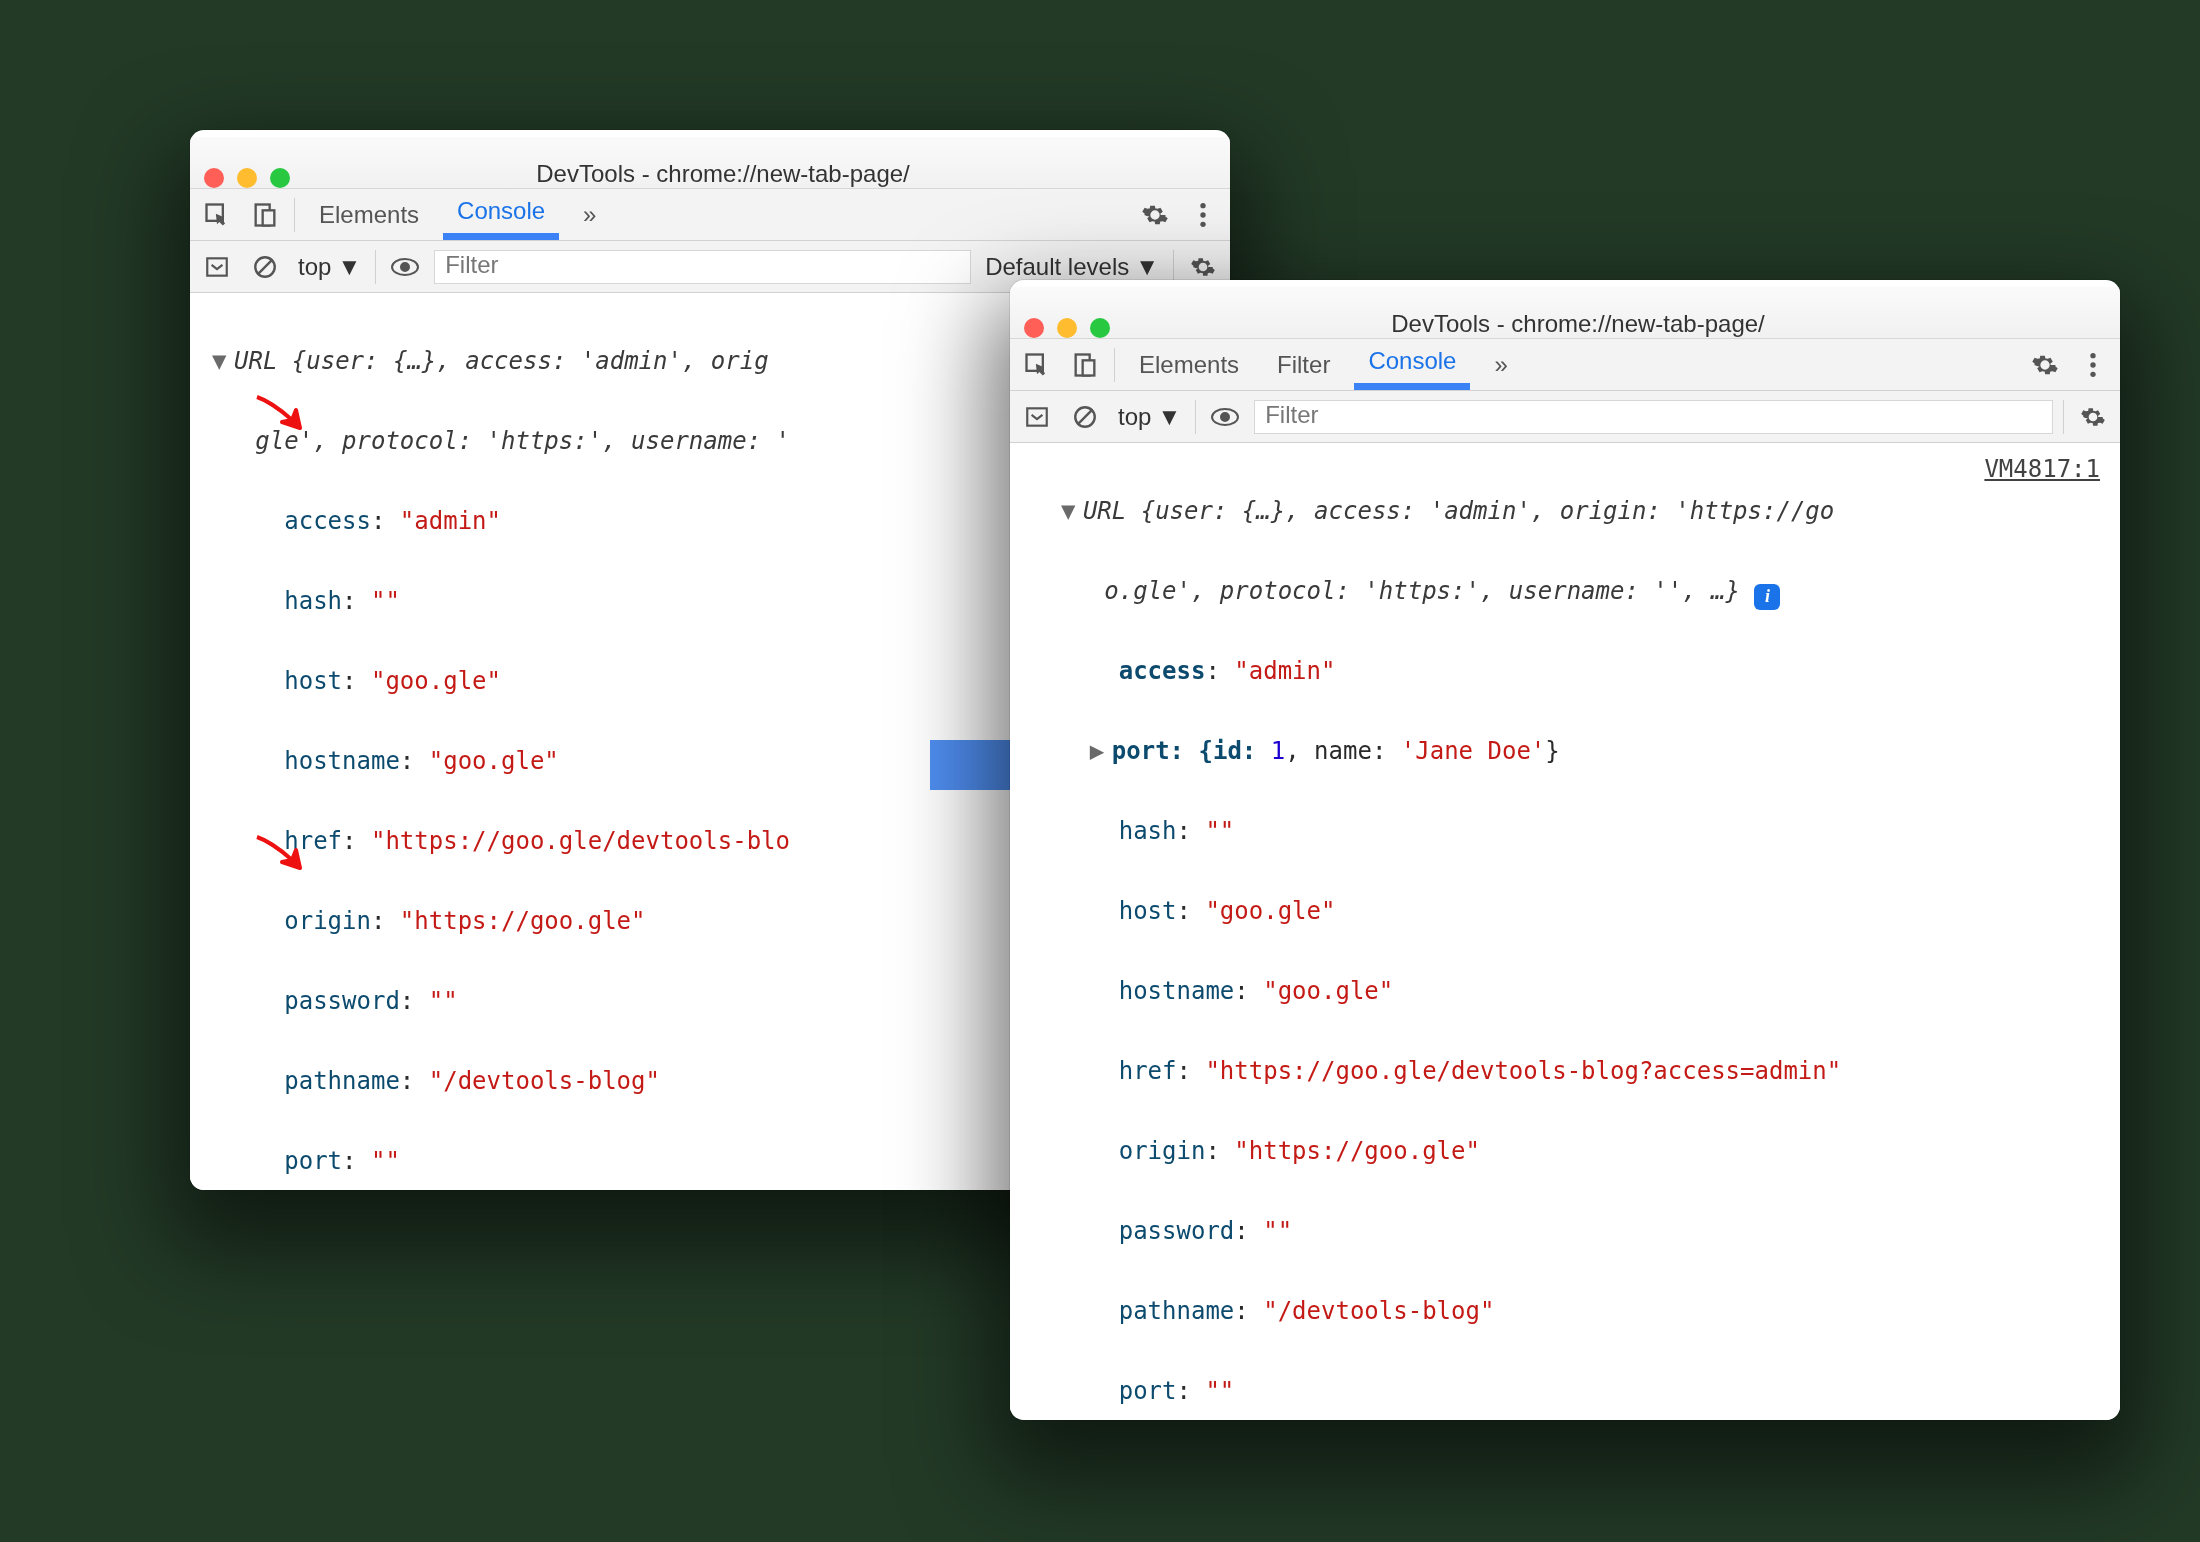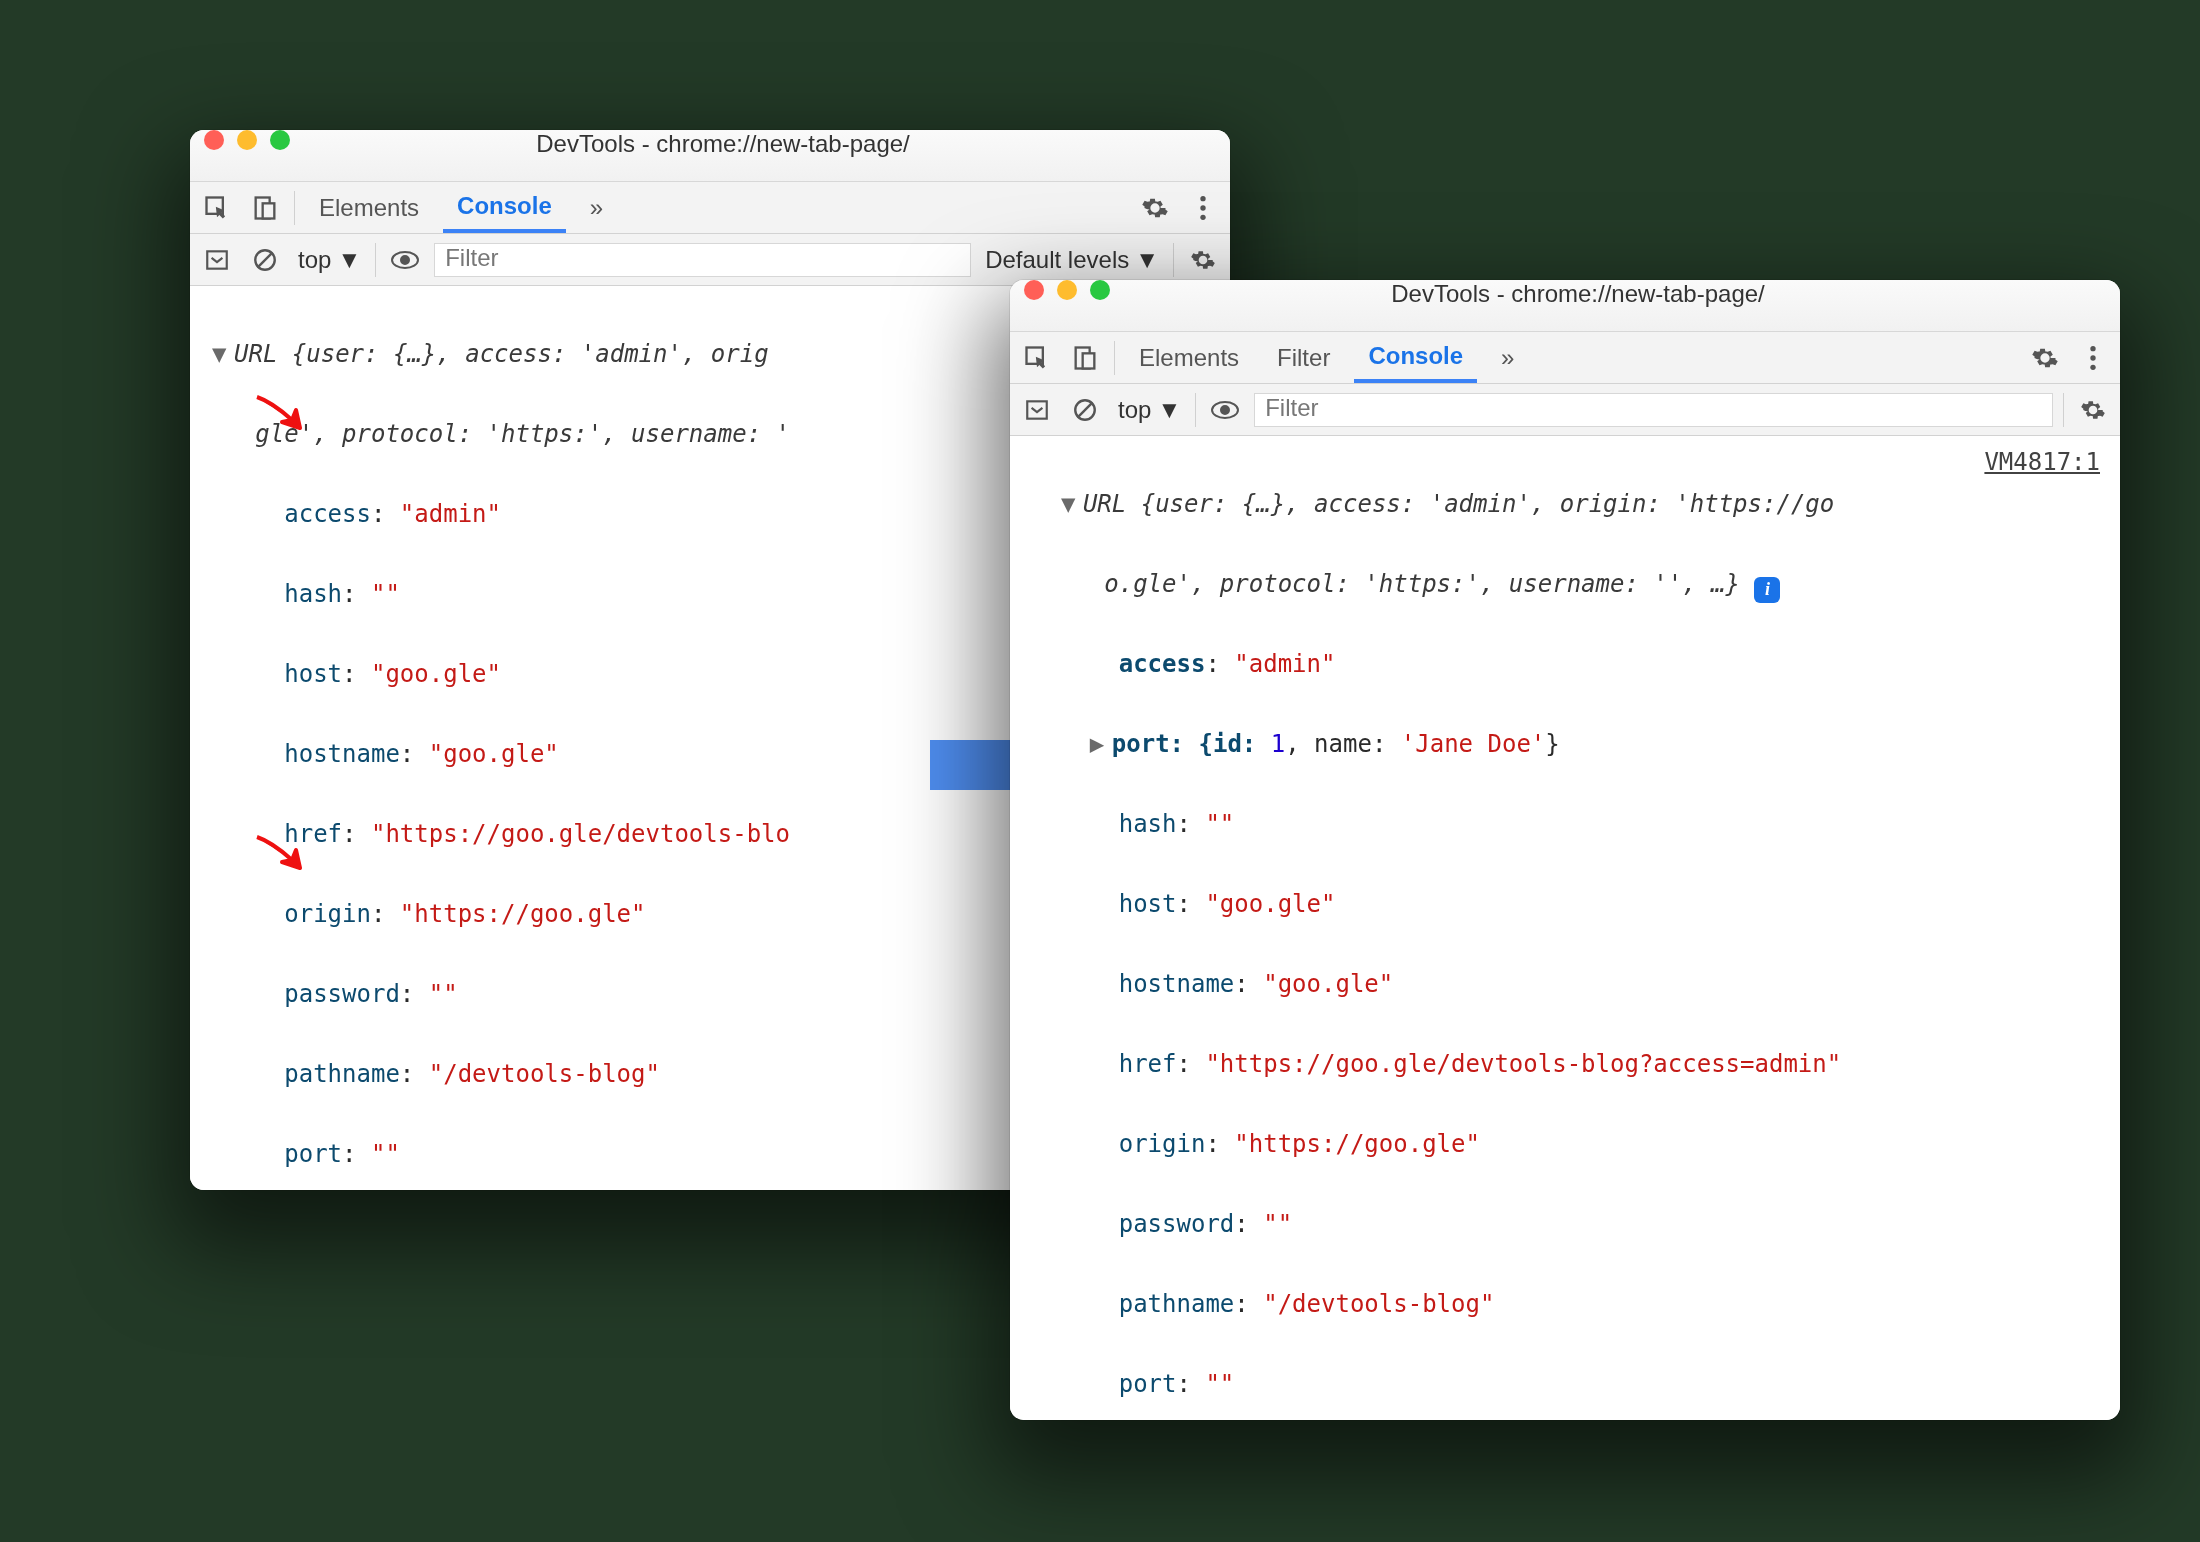--- a/index.html
+++ b/index.html
@@ -18,37 +18,38 @@
     background: #fff;
     border-radius: 14px;
     box-shadow: 0 40px 90px 20px rgba(0,0,0,0.55), 0 0 0 1px rgba(0,0,0,0.08);
     overflow: hidden;
   }
   .titlebar {
     height: 52px;
     background: linear-gradient(#fafafa,#f1f1f1);
     border-bottom: 1px solid #d7d7d7;
     display: flex;
-    align-items: flex-start;
+    align-items: flex-end;
     padding: 0 14px;
     gap: 10px;
+    margin-top: 7px;
   }
   .traffic { display:flex; gap:13px; align-items:center;}
   .dot { width:20px; height:20px; border-radius:50%; }
   .dot.r{background:#ff5f57;} .dot.y{background:#febc2e;} .dot.g{background:#28c840;}
   .title { flex:1; text-align:center; font-size:24px; color:#333; font-weight:500; padding-right:70px;}
   .tabbar {
     height: 52px;
     background: #f3f3f3;
     border-bottom: 1px solid #d2d2d2;
     display:flex; align-items:center; padding: 0 8px; gap: 10px;
   }
   .iconbtn { width:38px; height:38px; display:flex; align-items:center; justify-content:center; color:#555; }
   .tabbar .tab { padding: 0 14px; height:100%; display:flex; align-items:center; color:#555; }
-  .tabbar .tab.active { color:#1a73e8; border-bottom:4px solid #3b82f6; font-weight:700;}
+  .tabbar .tab.active { color:#1a73e8; border-bottom:7px solid #3b82f6; font-weight:400;}
   .tabbar .spacer{flex:1;}
   .filterbar {
     height: 52px; background:#f3f3f3; border-bottom:1px solid #d2d2d2;
     display:flex; align-items:center; padding:0 8px; gap:10px;
   }
   .pill { display:flex; align-items:center; gap:6px; padding:0 4px; color:#333;}
   .filterinput { flex:1; height:34px; background:#fff; border:1px solid #d7d7d7; padding:0 10px; color:#777;}
   .content { position:relative; background:#fff; overflow:hidden;}
   .code { font-family: "SF Mono", Menlo, Consolas, monospace; font-size:24px; line-height:40px; white-space:pre; padding: 8px 0 0 22px;}
   .k-prop{color:#0c4a6e;} 

